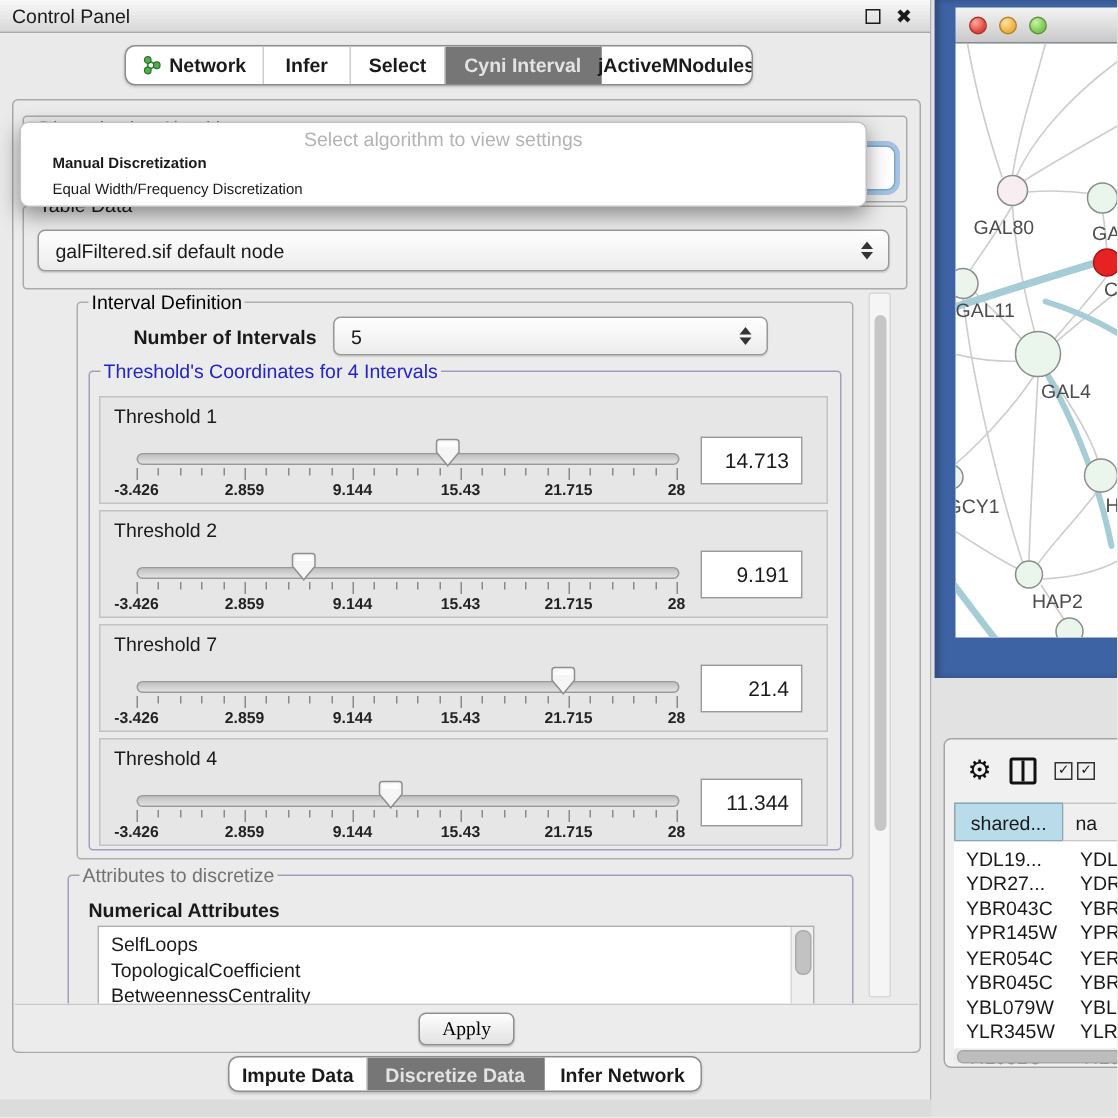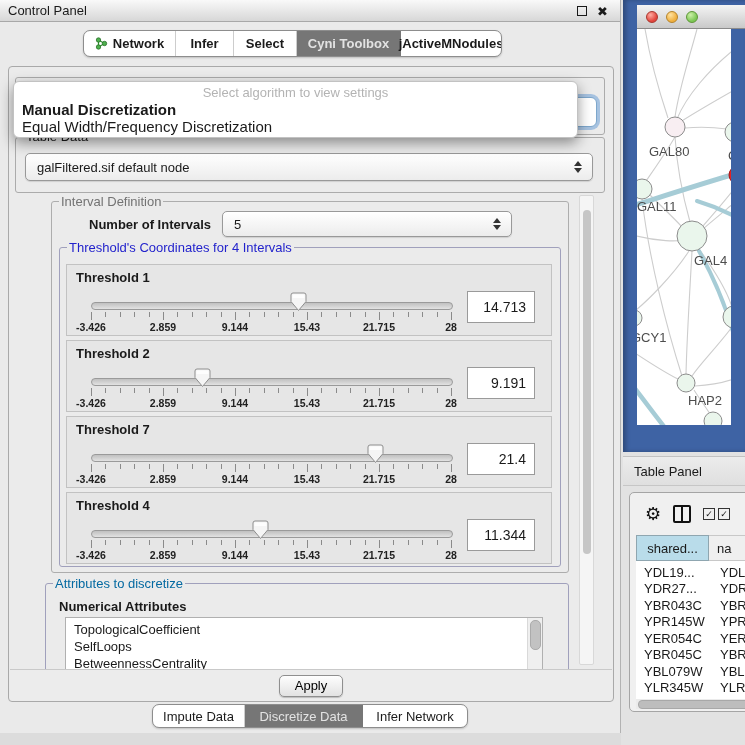--- a/index.html
+++ b/index.html
@@ -29,87 +29,87 @@
   .outer-box{position:absolute;left:8px;top:66px;width:604px;height:634px;border:1px solid #a9a9a9;border-radius:4px;background:#ebebeb}
 
   .algo-group{position:absolute;left:6px;top:10px;width:588px;height:56px;border:1px solid #ababab;border-radius:3px}
   .algo-label{position:absolute;left:14px;top:11px;background:#ebebeb;padding:0 3px;z-index:1}
   .algo-combo{position:absolute;left:16px;top:30px;width:570px;height:28px;border-radius:6px;border:1px solid #7da7cc;
     background:#fff;box-shadow:0 0 0 3px rgba(110,160,215,.55);z-index:2}
 
   .dropdown{position:absolute;left:4px;top:14px;width:563px;background:#fff;border:1px solid #c2c2c2;border-radius:6px;
     box-shadow:0 5px 14px rgba(0,0,0,.42);z-index:5;padding-bottom:2px}
   .dd-placeholder{height:19px;line-height:21px;text-align:center;color:#b3b3b3}
-  .dd-option{height:17px;line-height:17px;padding-left:8px;font-size:15px;white-space:nowrap}
+  .dd-option{height:17px;line-height:17px;padding-left:21px;font-size:10px;white-space:nowrap}
   .dd-option.bold{font-weight:700}
 
   .td-group{position:absolute;left:6px;top:70px;width:588px;height:54px;border:1px solid #ababab;border-radius:3px}
   .td-label{position:absolute;left:14px;top:62px;background:#ebebeb;padding:0 3px;z-index:1}
   .combo{box-sizing:border-box;border:1px solid #999;border-radius:5px;background:linear-gradient(#ffffff,#ececec);
     box-shadow:inset 0 1px 0 #fff,0 1px 1px rgba(0,0,0,.12);display:flex;align-items:center}
   .td-combo{position:absolute;left:16px;top:86px;width:568px;height:28px;z-index:0}
   .combo .val{padding-left:11px;flex:1;white-space:nowrap;overflow:hidden}
   .stepper{display:flex;flex-direction:column;align-items:center;gap:2px;margin-right:10px}
   .stepper .up{width:0;height:0;border-left:4px solid transparent;border-right:4px solid transparent;border-bottom:5px solid #333}
   .stepper .dn{width:0;height:0;border-left:4px solid transparent;border-right:4px solid transparent;border-top:5px solid #333}
 
   .scrollpane{position:absolute;left:1px;top:126px;width:592px;height:476px;overflow:hidden}
 
   .interval-group{position:absolute;left:41px;top:8px;width:516px;height:370px;border:1px solid #adadad;border-radius:3px}
-  .ig-label{position:absolute;left:49px;top:1px;color:#737373;background:#ebebeb;padding:0 2px;z-index:1}
+  .ig-label{position:absolute;left:49px;top:1px;color:#000000;background:#ebebeb;padding:0 2px;z-index:1}
   .num-label{position:absolute;left:79px;top:24px;font-weight:700}
   .spinner{position:absolute;left:212px;top:18px;width:290px;height:26px}
 
   .thresh-group{position:absolute;left:49px;top:54px;width:500px;height:318px;border:1px solid #a0a0bc;border-radius:3px}
   .tg-label{position:absolute;left:57px;top:47px;color:#2323cc;background:#ebebeb;padding:0 2px;z-index:1}
   .thresh-panel{position:absolute;left:6px;width:486px;height:72px;background:#e6e6e6;border:1px solid #c2c2c2;box-sizing:border-box}
-  .tp-title{position:absolute;left:9px;top:5px;font-weight:700}
+  .tp-title{position:absolute;left:9px;top:5px;font-weight:400}
   .track{position:absolute;left:24px;top:37px;width:360px;height:6px;border:1px solid #9a9a9a;border-radius:4px;
     background:linear-gradient(#c0c0c0,#e2e2e2)}
   .thumb{position:absolute;top:27px;margin-left:-8.5px;z-index:2}
   .ticks{position:absolute;left:24px;top:47px;width:360px;height:8px}
   .ticks span{position:absolute;top:0;width:1px;height:5px;background:#8a8a8a}
   .ticks span.major{height:8px}
   .tick-labels{position:absolute;left:24px;top:56px;width:360px;height:12px;font-size:10.5px;font-weight:700;color:#222}
   .tick-labels span{position:absolute;transform:translateX(-50%);white-space:nowrap}
   .tp-value{position:absolute;right:16px;top:26px;width:68px;height:32px;background:#fff;border:1px solid #9a9a9a;
     box-sizing:border-box;font-size:14px;display:flex;align-items:center;justify-content:flex-end;padding-right:8px}
 
   .attr-group{position:absolute;left:35px;top:390px;width:522px;height:240px;border:1px solid #a0a0bc;border-radius:3px}
-  .ag-label{position:absolute;left:43px;top:383px;color:#0369a1;background:#ebebeb;padding:0 2px;z-index:1}
+  .ag-label{position:absolute;left:43px;top:383px;color:#737373;background:#ebebeb;padding:0 2px;z-index:1}
   .na-label{position:absolute;left:49px;top:406px;font-weight:700}
   .attr-list{position:absolute;left:55px;top:424px;width:478px;height:60px;background:#fff;border:1px solid #b0b0b0;overflow:hidden;box-sizing:border-box}
   .attr-list .list-rows{padding:3px 0 0 8px;line-height:17px}
   .list-scrollbar{position:absolute;right:0;top:0;width:14px;height:100%;background:#efefef;border-left:1px solid #d9d9d9}
   .list-scrollbar .sb-thumb{margin:2px auto 0;width:9px;height:28px;background:#c2c2c2;border:1px solid #ababab;border-radius:5px}
 
   .main-scrollbar{position:absolute;left:569px;top:2px;width:15px;height:470px;background:#f5f5f5;border:1px solid #d8d8d8;border-radius:2px;box-sizing:border-box}
   .main-scrollbar .sb-thumb{position:absolute;left:3px;top:14px;width:8px;height:344px;background:#c6c6c6;border-radius:4px}
 
   .apply-row{position:absolute;left:1px;top:602px;width:602px;height:31px;border-top:1px solid #c9c9c9;background:#ececec;
     border-radius:0 0 4px 4px;display:flex;align-items:center;justify-content:center}
-  .apply-btn{min-width:64px;height:22px;font-size:13px;font-family:Liberation Sans, sans-serif;border:1px solid #8f8f8f;border-radius:5px;
+  .apply-btn{min-width:64px;height:22px;font-size:13px;font-family:Liberation Serif, serif;border:1px solid #8f8f8f;border-radius:5px;
     background:linear-gradient(#fefefe,#e2e2e2);box-shadow:0 1px 1px rgba(0,0,0,.2)}
 
   .bottom-tabbar{position:absolute;left:310px;top:704px;transform:translateX(-50%);height:22px;display:flex;
-    border:1px solid #8d8d8d;border-radius:7px;overflow:hidden;background:#fff;font-weight:400;box-shadow:0 1px 2px rgba(0,0,0,.18)}
+    border:1px solid #8d8d8d;border-radius:7px;overflow:hidden;background:#fff;font-weight:700;box-shadow:0 1px 2px rgba(0,0,0,.18)}
   .bottom-tabbar .tab:nth-child(1){width:92px}
   .bottom-tabbar .tab:nth-child(2){width:118px}
   .bottom-tabbar .tab:nth-child(3){width:104px}
 
   
   .right-side{position:absolute;left:621px;top:0;width:124px;height:745px;background:#e2e2e2;overflow:hidden}
   .net-window{position:absolute;left:2px;top:0;width:122px;height:452px;background:#3e63a4;box-shadow:inset 3px 0 4px rgba(0,0,0,.25)}
   .net-titlebar{position:absolute;left:14px;top:5px;width:108px;height:24px;background:linear-gradient(#f4f4f4,#c9c9c9);
     border-bottom:1px solid #8a8a8a;display:flex;align-items:center;gap:8px;padding-left:9px;box-sizing:border-box}
   .light{width:12px;height:12px;border-radius:50%;box-sizing:border-box}
   .light.red{background:radial-gradient(circle at 35% 30%,#ffaca2,#e2463d 65%);border:1px solid #a8352d}
   .light.yellow{background:radial-gradient(circle at 35% 30%,#ffe2a0,#f0b03f 65%);border:1px solid #b5832a}
   .light.green{background:radial-gradient(circle at 35% 30%,#cdf0a8,#7dc855 65%);border:1px solid #5e9637}
-  .net-canvas{position:absolute;left:14px;top:29px;width:94px;height:396px;background:#fff;overflow:hidden}
+  .net-canvas{position:absolute;left:14px;top:29px;width:108px;height:396px;background:#fff;overflow:hidden}
   .net-canvas svg{display:block}
   .net-canvas text{font-family:"Liberation Sans",sans-serif;font-size:13px;fill:#4d4d4d}
 
   .table-panel-title{position:absolute;left:2px;top:456px;width:122px;height:30px;box-sizing:border-box;
     background:linear-gradient(#ececec,#dfdfdf);border-top:1px solid #c2c2c2;border-bottom:1px solid #c6c6c6;
     display:flex;align-items:center;padding-left:11px}
   .table-panel-box{position:absolute;left:8px;top:492px;width:130px;height:220px;background:#f0f0f0;
     border:1px solid #a5a5a5;border-radius:5px;overflow:hidden;box-sizing:border-box}
   .tp-toolbar{position:absolute;left:0;top:0;width:100%;height:42px;display:flex;align-items:center;gap:12px;padding-left:15px;box-sizing:border-box}
   .gear{font-family:"DejaVu Sans",sans-serif;font-size:18px;line-height:1;color:#111}
@@ -148,21 +148,21 @@
           <line x1="3.5" y1="10" x2="9.5" y2="6.5" stroke="#2f8f2f" stroke-width="1.2"></line>
           <line x1="3.5" y1="3" x2="3.5" y2="10" stroke="#2f8f2f" stroke-width="1.2"></line>
           <circle cx="3.5" cy="3" r="2.2" fill="#4db04d" stroke="#2a702a" stroke-width="0.8"></circle>
           <circle cx="3.5" cy="10" r="2.2" fill="#4db04d" stroke="#2a702a" stroke-width="0.8"></circle>
           <circle cx="9.5" cy="6.5" r="2.2" fill="#4db04d" stroke="#2a702a" stroke-width="0.8"></circle>
         </svg>
         <span>Network</span>
       </div>
       <div class="tab">Infer</div>
       <div class="tab">Select</div>
-      <div class="tab selected">Cyni Toolbox</div>
+      <div class="tab selected">Cyni Interval</div>
       <div class="tab">jActiveMNodules</div>
     </div>
 
     <div class="outer-box">
 
       <span class="algo-label">Discretization Algorithm</span>
       <div class="algo-group"></div>
       <div class="algo-combo"></div>
 
       <div class="dropdown">
@@ -376,22 +376,22 @@
             <div class="tp-value">11.344</div>
           </div>
         </div>
         <span class="tg-label">Threshold's Coordinates for 4 Intervals</span>
 
         <div class="attr-group"></div>
         <span class="ag-label">Attributes to discretize</span>
         <span class="na-label">Numerical Attributes</span>
         <div class="attr-list">
           <div class="list-rows">
+              <div>SelfLoops</div>
               <div>TopologicalCoefficient</div>
-              <div>SelfLoops</div>
               <div>BetweennessCentrality</div>
             </div>
           <div class="list-scrollbar">
               <div class="sb-thumb"></div>
             </div>
         </div>
 
         <div class="main-scrollbar">
             <div class="sb-thumb"></div>
           </div>
@@ -463,23 +463,20 @@
               <circle cx="97" cy="288" r="11" fill="#eaf6ec" stroke="#8c8c8c" stroke-width="1"></circle>
               <text x="100" y="312">H</text>
               <circle cx="49" cy="354" r="9" fill="#eaf6ec" stroke="#8c8c8c" stroke-width="1"></circle>
               <text x="51" y="376">HAP2</text>
               <circle cx="76" cy="392" r="9" fill="#eaf6ec" stroke="#8c8c8c" stroke-width="1"></circle>
             </g>
         </svg>
       </div>
     </div>
 
-    <div class="table-panel-title">
-      <span>Table Panel</span>
-    </div>
 
     <div class="table-panel-box">
       <div class="tp-toolbar">
         <span class="gear">⚙</span>
         <span class="split-icon">
             <i></i>
           </span>
         <span class="cb-pair">
           <span class="cb">✓</span>
           <span class="cb">✓</span>

